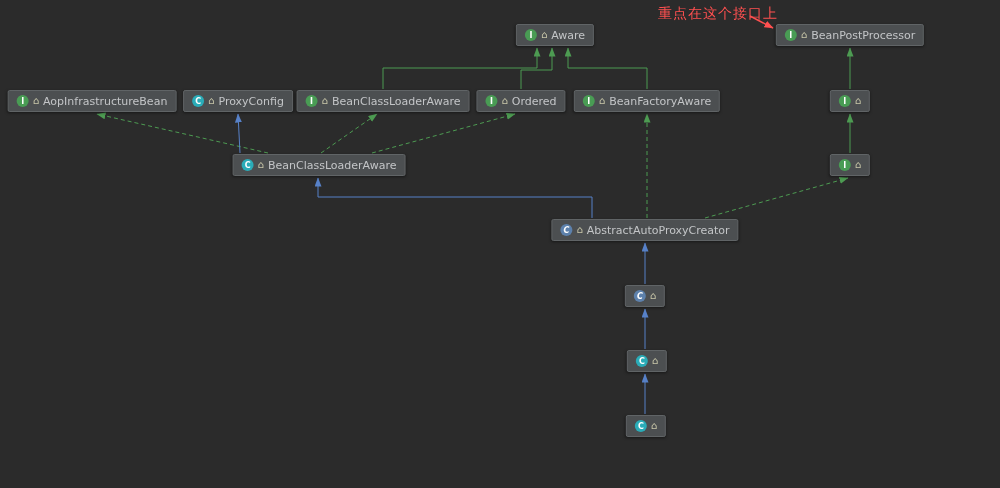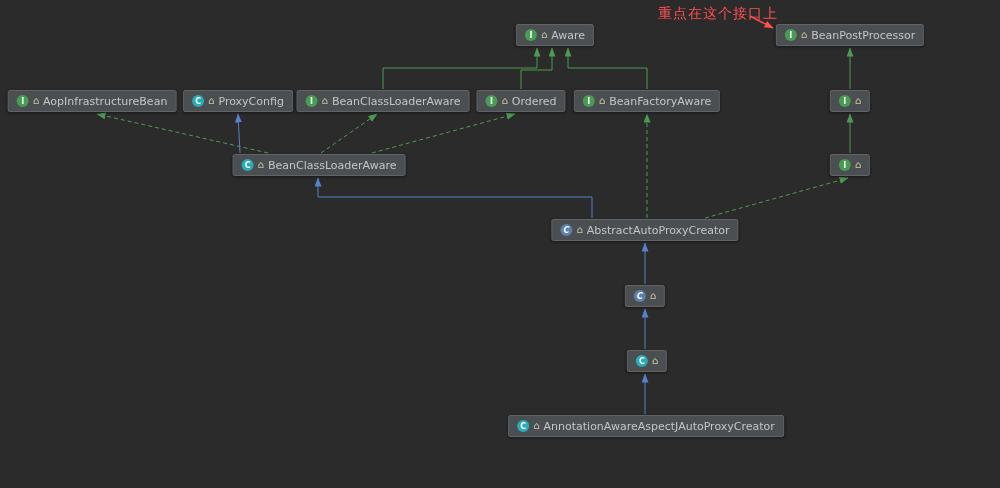--- a/index.html
+++ b/index.html
@@ -138,16 +138,15 @@
   </div>
 
   <div class="node" style="left:647px;top:350px">
     <span class="icon class">C</span>
     <span class="home">⌂</span>
   </div>
 
   <div class="node" style="left:646px;top:415px">
     <span class="icon class">C</span>
     <span class="home">⌂</span>
-    <span class="label">AnnotationAwareAspectJAutoProxyCreator</span>
   </div>
 
 </div>
 
 </body></html>

